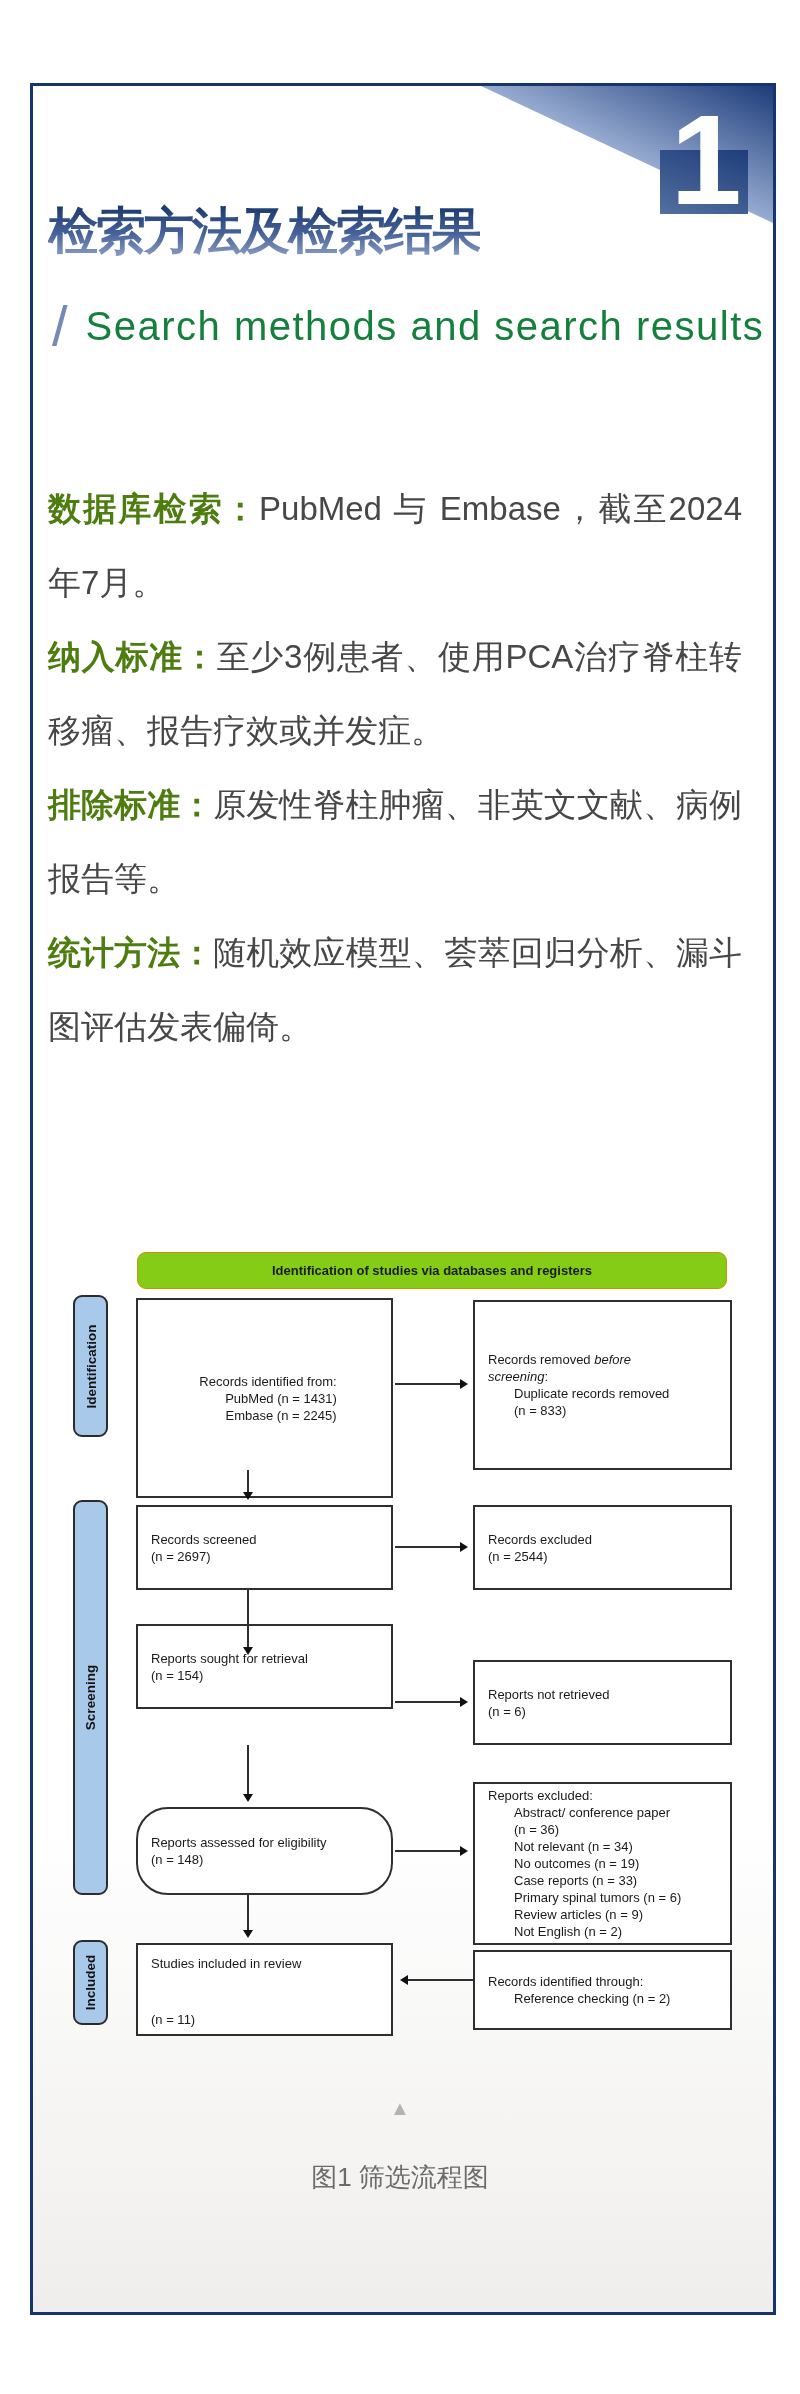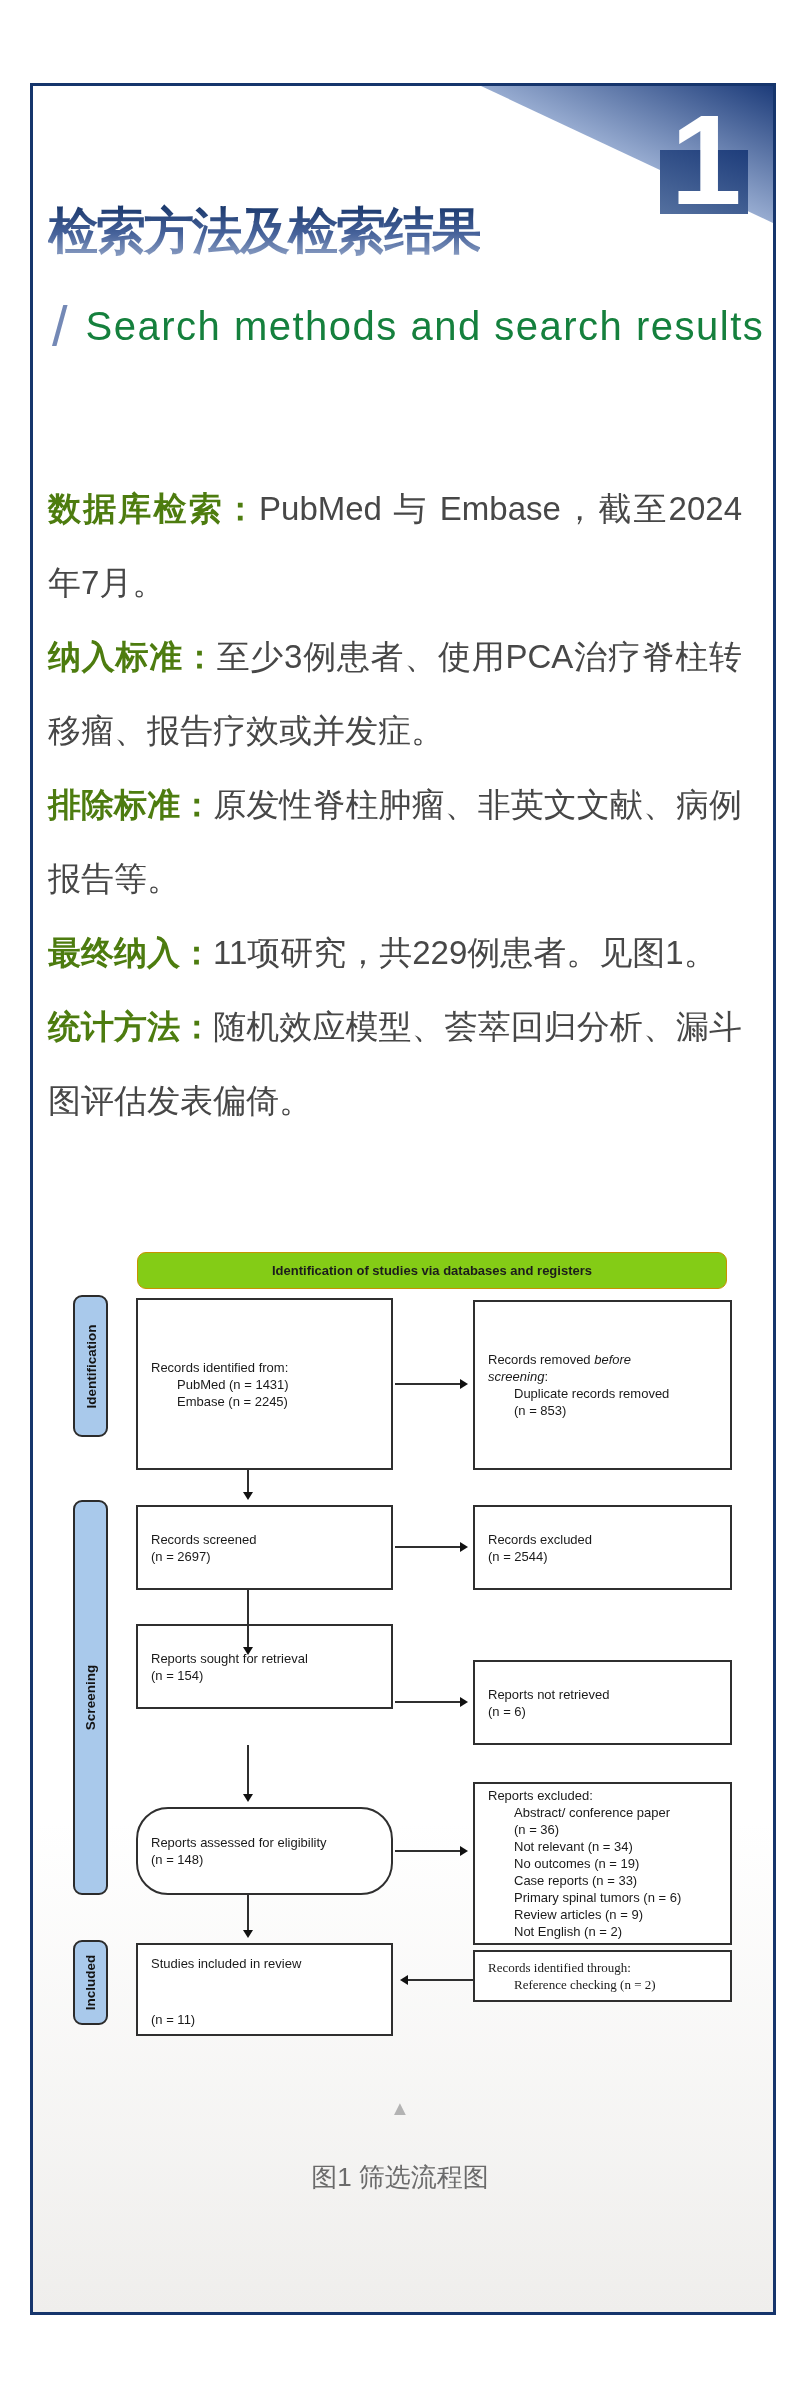--- a/index.html
+++ b/index.html
@@ -41,30 +41,30 @@
   .rail span{transform:rotate(-90deg);white-space:nowrap;font-size:13.5px;font-weight:bold;color:#141414;}
   #rail-identification{top:1295px;height:142px;}
   #rail-screening{top:1500px;height:395px;}
   #rail-included{top:1940px;height:85px;}
   .fbox{position:absolute;box-sizing:border-box;background:#ffffff;border:2px solid #2f2f2f;
         display:flex;flex-direction:column;justify-content:center;
         padding:6px 6px 6px 13px;font-size:13px;line-height:17px;color:#1a1a1a;}
   .fbox .bline i{font-style:italic;}
   .col1{left:136px;width:257px;}
   .col2{left:473px;width:259px;}
-  #box-l1{top:1298px;height:172px;}
+  #box-l1{top:1298px;height:200px;align-items:center;}
   #box-l2{top:1505px;height:85px;}
   #box-l3{top:1624px;height:85px;}
   #box-l4{top:1807px;height:88px;border-radius:32px;}
   #box-l5{top:1943px;height:93px;justify-content:space-between;padding-top:10px;}
   #box-r1{top:1300px;height:170px;}
   #box-r2{top:1505px;height:85px;}
   #box-r3{top:1660px;height:85px;}
   #box-r4{top:1782px;height:163px;}
-  #box-r5{top:1950px;height:52px;font-family:Liberation Serif, serif;}
+  #box-r5{top:1950px;height:80px;}
   .varrow{position:absolute;left:247px;width:0;border-left:2px solid #2f2f2f;}
   .varrow::after{content:"";position:absolute;left:-6px;bottom:-8px;
         border:5px solid transparent;border-top:8px solid #111;}
   #varrow-1{top:1470px;height:27px;}
   #varrow-2{top:1590px;height:62px;}
   #varrow-3{top:1745px;height:54px;}
   #varrow-4{top:1895px;height:40px;}
   .harrow{position:absolute;height:0;border-top:2px solid #2f2f2f;}
   .harrow.right::after{content:"";position:absolute;right:-8px;top:-6px;
         border:5px solid transparent;border-left:8px solid #111;}
@@ -94,21 +94,20 @@
 
   <div class="subtitle-row">
     <span class="subtitle-slash">/</span>
     <span class="subtitle">Search methods and search results</span>
   </div>
 
   <div class="bodytext">
     <p class="para"><span class="plabel">数据库检索：</span><span class="ptext">PubMed 与 Embase，截至2024年7月。</span></p>
     <p class="para"><span class="plabel">纳入标准：</span><span class="ptext">至少3例患者、使用PCA治疗脊柱转移瘤、报告疗效或并发症。</span></p>
     <p class="para"><span class="plabel">排除标准：</span><span class="ptext">原发性脊柱肿瘤、非英文文献、病例报告等。</span></p>
-    <p class="para"><span class="plabel">最终纳入：</span><span class="ptext">11项研究，共229例患者。见图1。</span></p>
     <p class="para"><span class="plabel">统计方法：</span><span class="ptext">随机效应模型、荟萃回归分析、漏斗图评估发表偏倚。</span></p>
   </div>
 
   <div>
     <div class="fig-banner">Identification of studies via databases and registers</div>
 
     <div class="rail" id="rail-identification">
         <span>Identification</span>
       </div>
     <div class="rail" id="rail-screening">
@@ -137,21 +136,21 @@
       </div>
     <div class="fbox col1" id="box-l5">
         <div class="bline"><span>Studies included in review</span></div>
         <div class="bline"><span>(n = 11)</span></div>
       </div>
 
     <div class="fbox col2" id="box-r1">
         <div class="bline"><span>Records removed </span><i>before</i></div>
         <div class="bline"><i>screening</i><span>:</span></div>
         <div class="bline" style="padding-left: 26px;"><span>Duplicate records removed</span></div>
-        <div class="bline" style="padding-left: 26px;"><span>(n = 853)</span></div>
+        <div class="bline" style="padding-left: 26px;"><span>(n = 833)</span></div>
       </div>
     <div class="fbox col2" id="box-r2">
         <div class="bline"><span>Records excluded</span></div>
         <div class="bline"><span>(n = 2544)</span></div>
       </div>
     <div class="fbox col2" id="box-r3">
         <div class="bline"><span>Reports not retrieved</span></div>
         <div class="bline"><span>(n = 6)</span></div>
       </div>
     <div class="fbox col2" id="box-r4">

